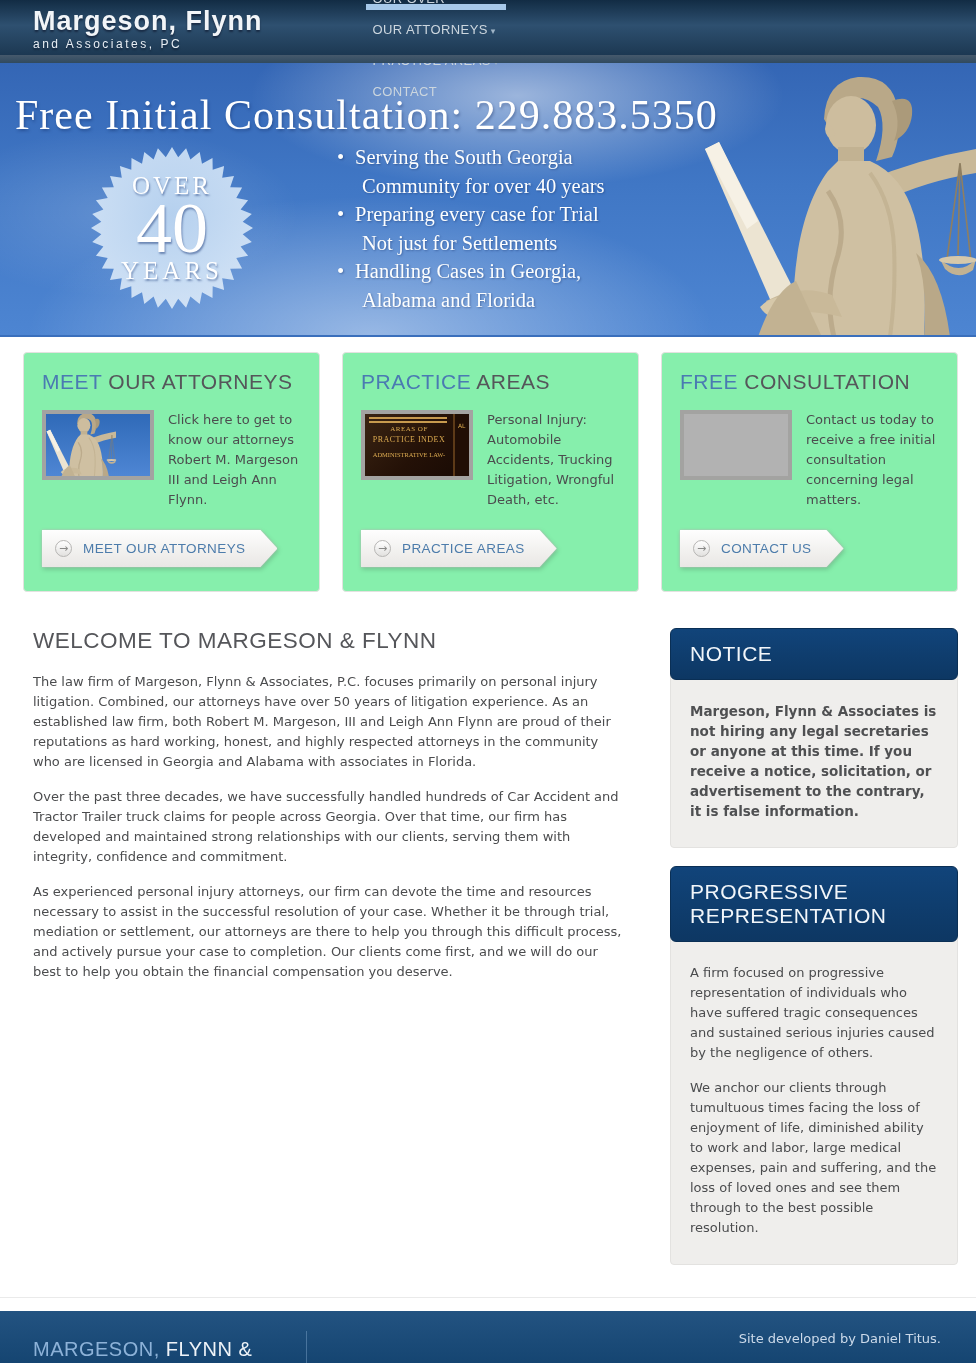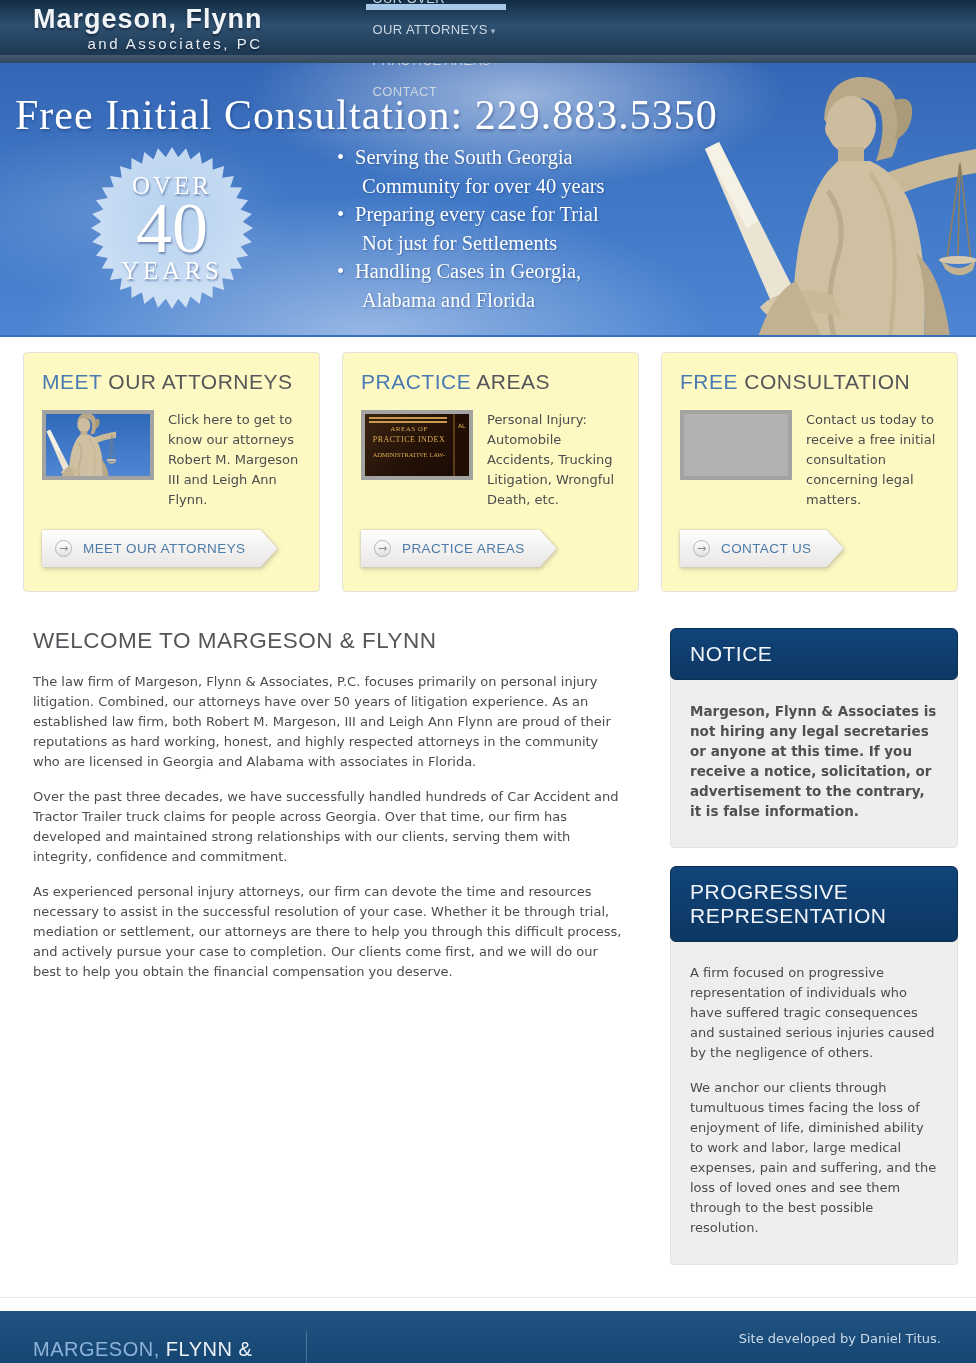--- a/index.html
+++ b/index.html
@@ -16,21 +16,21 @@
     position:relative; height:63px;
     background:linear-gradient(180deg,#122c44 0%,#2e5070 40%,#203d58 78%,#16304a 100%);
     display:flex; align-items:center; z-index:10;
   }
   .site-header::after {
     content:""; position:absolute; left:0; right:0; bottom:0; height:8px;
     background:linear-gradient(180deg,#46596c,#304a5f);
   }
   .brand { margin-left:33px; line-height:1; color:#f2f5f8; text-shadow:0 2px 2px rgba(0,0,20,.45); margin-top:-6px;}
   .brand-line1 { font-family:"Liberation Sans",sans-serif; font-weight:bold; font-size:27px; letter-spacing:1px; }
-  .brand-line2 { font-family:"Liberation Sans",sans-serif; font-size:15px; letter-spacing:2.5px; text-align:right; margin-top:3px; color:#e8eef4; }
+  .brand-line2 { font-family:"Liberation Sans",sans-serif; font-size:12px; letter-spacing:2.5px; text-align:left; margin-top:3px; color:#e8eef4; }
   .main-nav { display:flex; margin-left:96px; margin-top:-4px;flex-direction:column; }
   .main-nav a {
     position:relative; display:block; padding:8px 14px; text-decoration:none;
     font-family:"Liberation Sans",sans-serif; font-size:13px; letter-spacing:.4px; color:#ccd6de;
   }
   .main-nav a .caret { font-size:9px; color:#9fb4c6; margin-left:3px; }
   .main-nav a.active { color:#6f9fd4; }
   .main-nav a.active::after {
     content:""; position:absolute; left:7px; right:7px; bottom:-27px; height:6px;
     background:#a6c8e9; z-index:12;
@@ -73,21 +73,21 @@
   .badge-num { font-size:72px; margin:-4px 0 -6px 0; }
   .badge-bot { font-size:25px; letter-spacing:4px; }
   .statue-hero { position:absolute; right:0; top:0; }
 
   
   .container { width:935px; margin-left:23px; }
 
   
   .features { display:flex; gap:22px; margin-top:15px; align-items:flex-start; }
   .card {
-    flex:1; background:#fef9c3; border:1px solid #e3e2e0; border-radius:4px;
+    flex:1; background:#86efac; border:1px solid #e3e2e0; border-radius:4px;
     padding:17px 18px 24px 18px;
   }
   .card h2 {
     font-family:"Liberation Sans",sans-serif; font-weight:normal;
     font-size:21px; letter-spacing:.5px; color:#55565a; margin-bottom:16px;
   }
   .card h2 .accent { color:#4a7ab2; }
   .card-media { display:flex; }
   .thumb {
     flex:none; width:112px; height:70px; border:4px solid #a3a3a1; overflow:hidden;

